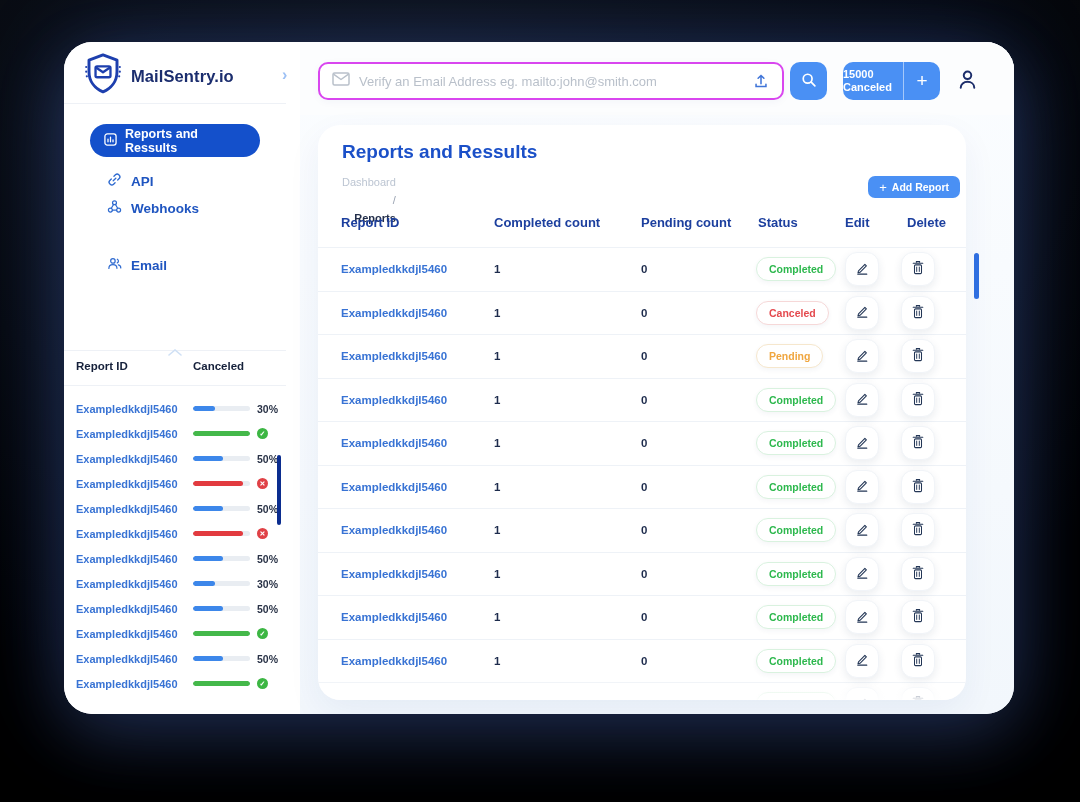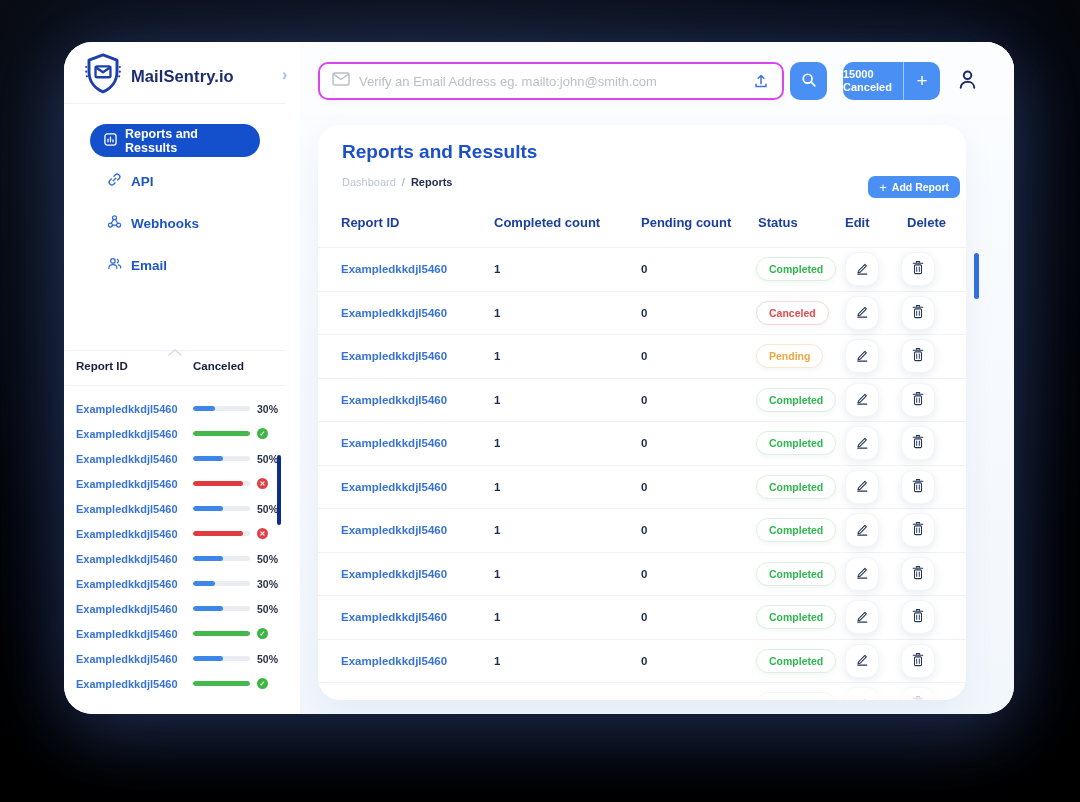--- a/index.html
+++ b/index.html
@@ -89,21 +89,21 @@
   .avatar { position:absolute; left:655px; top:25px; cursor:pointer; }
   
   .card {
     position:absolute; left:18px; top:83px; width:648px; height:575px;
     background:#fff; border-radius:22px; overflow:hidden;
     box-shadow:0 12px 34px rgba(23,58,140,.06);
   }
   .card::after { content:""; position:absolute; left:0; right:0; bottom:0; height:22px;
                  background:linear-gradient(rgba(255,255,255,0), rgba(255,255,255,.9)); pointer-events:none; }
   .page-title { position:absolute; left:24px; top:16px; font-size:19px; font-weight:700; color:#1b50c8; }
-  .breadcrumb { position:absolute; left:24px; top:51px; font-size:11px; display:flex; gap:6px; align-items:flex-end; }
+  .breadcrumb { position:absolute; left:24px; top:51px; font-size:11px; display:flex; gap:6px; align-items:flex-end;flex-direction:column; }
   .bc-dim { color:#bcc5d2; cursor:pointer; }
   .bc-sep { color:#9aa3b2; }
   .bc-cur { color:#232f4b; font-weight:600; }
   .add-btn {
     position:absolute; right:6px; top:51px; height:22px; padding:0 11px;
     background:#4a90f4; color:#fff; border:none; border-radius:7px; cursor:pointer;
     font-size:10.5px; font-weight:600; font-family:"Liberation Sans", sans-serif;
     display:flex; align-items:center; gap:5px;
   }
   .add-btn .plus { font-size:13px; font-weight:400; }
@@ -170,21 +170,21 @@
       <span>
         <svg width="15" height="15" viewBox="0 0 16 16" fill="none">
           <path d="M6.6 9.4 L9.4 6.6" stroke="#2f6bd0" stroke-width="1.4" stroke-linecap="round"></path>
           <path d="M7.4 4.6 L9 3 a2.55 2.55 0 0 1 3.6 0 l.4.4 a2.55 2.55 0 0 1 0 3.6 L11.4 8.6" stroke="#2f6bd0" stroke-width="1.4" stroke-linecap="round"></path>
           <path d="M8.6 11.4 L7 13 a2.55 2.55 0 0 1-3.6 0 l-.4-.4 a2.55 2.55 0 0 1 0-3.6 L4.6 7.4" stroke="#2f6bd0" stroke-width="1.4" stroke-linecap="round"></path>
         </svg>
       </span>
       <span>API</span>
     </div>
 
-    <div class="nav-item" style="top:172px;">
+    <div class="nav-item" style="top:157px;">
       <span>
         <svg width="15" height="15" viewBox="0 0 16 16" fill="none">
           <circle cx="8" cy="4" r="2.1" stroke="#2f6bd0" stroke-width="1.3"></circle>
           <circle cx="3.6" cy="11.8" r="2.1" stroke="#2f6bd0" stroke-width="1.3"></circle>
           <circle cx="12.4" cy="11.8" r="2.1" stroke="#2f6bd0" stroke-width="1.3"></circle>
           <path d="M7 5.8 L4.6 9.9 M9 5.8 L11.4 9.9 M5.7 11.8 H10.3" stroke="#2f6bd0" stroke-width="1.3" stroke-linecap="round"></path>
         </svg>
       </span>
       <span>Webhooks</span>
     </div>

